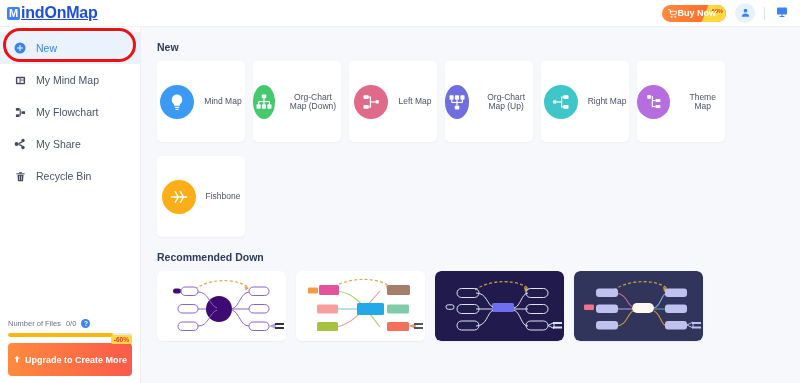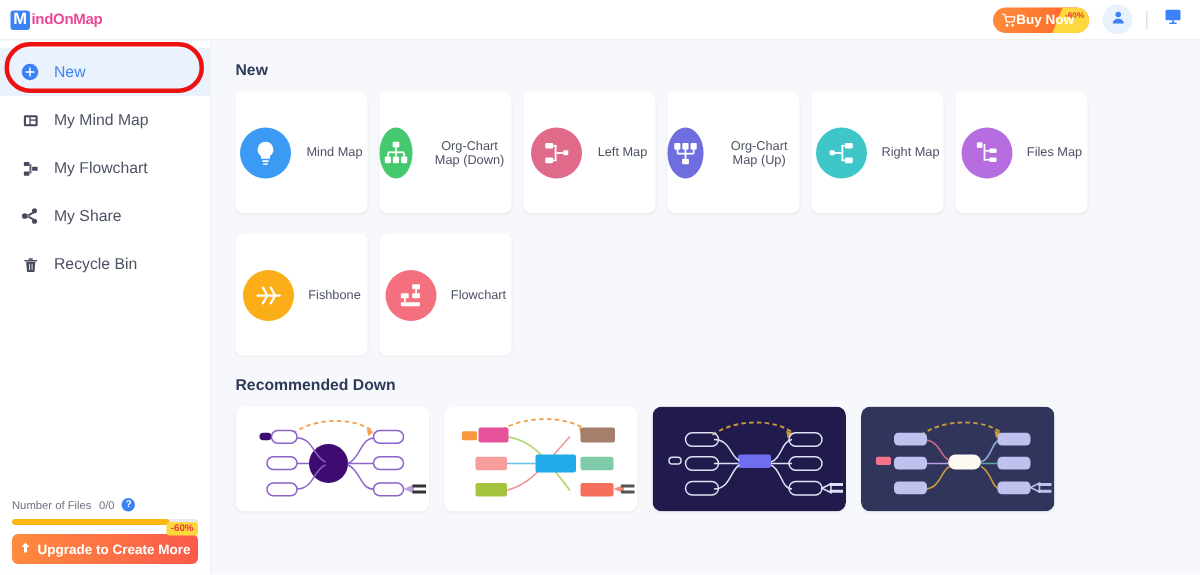--- a/index.html
+++ b/index.html
@@ -20,21 +20,21 @@
     padding: 0 8px 0 7px;
     position: relative; z-index: 5;
   }
   .logo { display: flex; align-items: center; gap: 1px; }
   .logo-mark {
     width: 13px; height: 13px; border-radius: 2px;
     background: #3b82f6; color: #fff;
     font-size: 11px; font-weight: bold; line-height: 13px;
     text-align: center;
   }
-  .logo-text { font-size: 10px; font-weight: bold; color: #ec4899; letter-spacing: -0.2px; }
+  .logo-text { font-size: 16px; font-weight: bold; color: #1d4ed8; letter-spacing: -0.2px; text-decoration: underline; }
   .topbar-spacer { flex: 1; }
 
   .buy-now {
     position: relative; height: 17px; padding: 0 10px 0 6px;
     border-radius: 9px;
     background: linear-gradient(90deg,#ff8a3d 0%,#ff7a2f 45%,#ff5f2e 100%);
     color: #fff; font-size: 9px; font-weight: bold;
     display: flex; align-items: center; gap: 0;
     overflow: hidden; cursor: pointer; border: none;
   }
@@ -96,21 +96,21 @@
   .files-count { font-size: 7.5px; color: #6b7280; }
   .help-ico {
     width: 9px; height: 9px; border-radius: 50%; background: #3b82f6;
     color: #fff; font-size: 6.5px; font-weight: bold; line-height: 9px;
     text-align: center; cursor: pointer;
   }
   .progress-track { height: 4px; border-radius: 2px; background: #e7eaf0; overflow: hidden; margin-bottom: 6px; }
   .progress-fill { height: 100%; background: #fbb710; border-radius: 2px; }
   .upgrade-wrap { position: relative; }
   .upgrade-btn {
-    width: 100%; height: 20px; border-radius: 4px; border: none;
+    width: 100%; height: 33px; border-radius: 4px; border: none;
     background: linear-gradient(90deg,#ff8a3d 0%,#fa5a4b 100%);
     color: #fff; font-size: 9px; font-weight: bold;
     display: flex; align-items: center; justify-content: center; gap: 4px;
     cursor: pointer;
   }
   .discount-tag {
     position: absolute; right: 0px; top: -8px;
     background: #ffd83d; color: #e5383b;
     font-size: 6.5px; font-weight: bold;
     padding: 1px 3px; border-radius: 2px;
@@ -366,49 +366,36 @@
           <div class="card-ico" style="background:#b56de0">
             <svg width="18" height="18" viewBox="0 0 24 24" fill="#fff">
               <rect x="3" y="2.5" width="5" height="5" rx="1"></rect>
               <rect x="14" y="8" width="6.5" height="4" rx="1"></rect>
               <rect x="14" y="16" width="6.5" height="4" rx="1"></rect>
               <rect x="9" y="4" width="1.6" height="15"></rect>
               <rect x="10.6" y="9.3" width="3.4" height="1.5"></rect>
               <rect x="10.6" y="17.3" width="3.4" height="1.5"></rect>
             </svg>
           </div>
-          <div class="card-label">Files Map</div>
+          <div class="card-label">Theme Map</div>
         </div>
       </div>
 
       <div class="card-grid">
         <div class="card">
           <div class="card-ico" style="background:#fbae17">
             <svg width="18" height="18" viewBox="0 0 24 24" fill="none" stroke="#fff" stroke-width="2" stroke-linecap="round">
               <path d="M2 12h20"></path>
               <path d="M7 5l4 7-4 7"></path>
               <path d="M14 5l4 7-4 7"></path>
             </svg>
           </div>
           <div class="card-label">Fishbone</div>
         </div>
 
-        <div class="card">
-          <div class="card-ico" style="background:#f4707f">
-            <svg width="18" height="18" viewBox="0 0 24 24" fill="#fff">
-              <rect x="13" y="2" width="7" height="4.5" rx="1"></rect>
-              <rect x="3" y="10" width="7" height="4.5" rx="1"></rect>
-              <rect x="13" y="10" width="7" height="4.5" rx="1"></rect>
-              <rect x="3" y="18" width="17" height="3.5" rx="1"></rect>
-              <rect x="15.8" y="6.3" width="1.5" height="4"></rect>
-              <rect x="5.8" y="14.3" width="1.5" height="4"></rect>
-            </svg>
-          </div>
-          <div class="card-label">Flowchart</div>
-        </div>
       </div>
 
       <div class="section-title">Recommended Down</div>
 
       <div class="theme-row">
 
         <div class="theme-card">
           <svg viewBox="0 0 129 70">
             <rect width="129" height="70" fill="#ffffff"></rect>
             <path d="M38 18 C55 6, 82 8, 92 17" stroke="#f0a050" stroke-width="1.2" fill="none" stroke-dasharray="3 2.2"></path>

